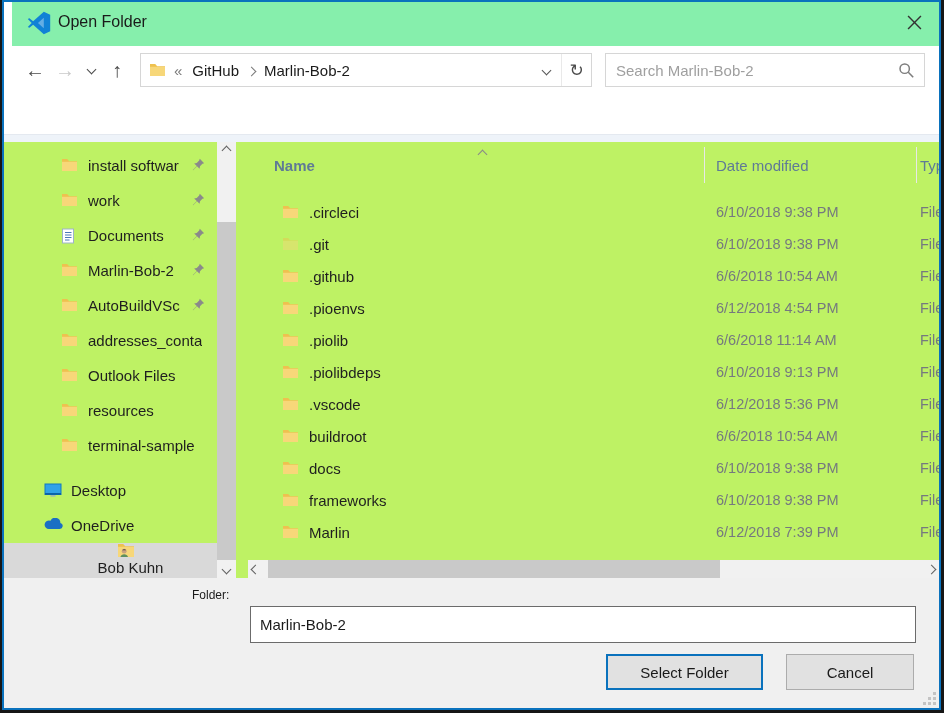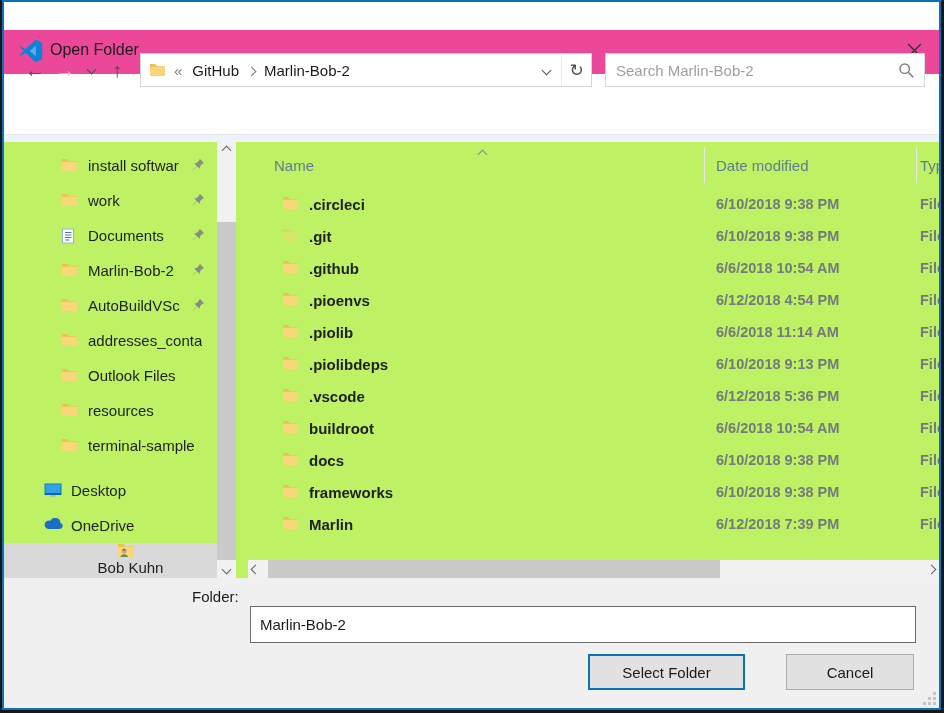--- a/index.html
+++ b/index.html
@@ -3,21 +3,21 @@
 <meta charset="utf-8">
 <style>
   * { margin:0; padding:0; box-sizing:border-box; }
   html,body { width:944px; height:713px; }
   body { font-family:"Liberation Sans", sans-serif; background:#161616; position:relative; overflow:hidden; }
 
   .dialog { position:absolute; left:2px; top:0; width:939px; height:710px;
             border:2px solid #0a72bd; background:#fff; overflow:hidden; }
 
   
-  .titlebar { position:absolute; left:0; top:0; right:0; height:44px; background:#ec4899;margin-top:28px; }
+  .titlebar { position:absolute; left:8px; top:0; right:0; height:44px; background:#86efac; }
   .vs-icon { position:absolute; left:15px; top:9px; width:24px; height:24px; }
   .win-title { position:absolute; left:46px; top:11px; font-size:16px; color:#1a1a1a; }
   .close-btn { position:absolute; right:8px; top:4px; width:34px; height:32px; background:none; border:none;
                display:flex; align-items:center; justify-content:center; cursor:pointer; }
 
   
   .navrow { position:absolute; left:0; top:44px; right:0; height:48px; display:flex; align-items:center; }
   .navbtn { font-size:20px; color:#4a4a4a; width:30px; text-align:center; line-height:1; }
   .navbtn.disabled { color:#c9c9c9; }
   .navbtn.small { width:22px; font-size:10px; }
@@ -74,49 +74,49 @@
   .v-scrollbar { position:absolute; left:213px; top:0; width:19px; height:100%; background:#f1f1f1; }
   .v-scrollbar .arr { position:absolute; left:0; width:19px; height:17px; color:#606060;
                       display:flex; align-items:center; justify-content:center; }
   .v-scrollbar .arr.top { top:0; }
   .v-scrollbar .arr.bot { bottom:0; }
   .v-scrollbar .thumb { position:absolute; left:0; width:19px; top:80px; bottom:18px; background:#c9c9c9; }
 
   .filelist { position:absolute; left:242px; top:0; right:0; height:100%; overflow:hidden; }
   .list-header { position:relative; height:48px; font-size:15px; color:#5f7a96; }
   .list-header .col { position:absolute; top:15px; white-space:nowrap; }
-  .col-name { left:28px; }
+  .col-name { left:28px;font-weight:bold; }
   .col-date { left:470px; }
   .col-type { left:674px; }
   .hdr-sep { position:absolute; top:5px; width:1px; height:36px; background:#e8e8e8; }
   .hdr-sep.s1 { left:458px; } .hdr-sep.s2 { left:670px; }
   .sort-caret { position:absolute; left:233px; top:2px; color:#888; }
 
   .rows { position:absolute; left:0; top:54px; right:0; }
-  .frow { height:32px; display:flex; align-items:flex-start; position:relative; font-size:15px; color:#1f1f1f;font-weight:bold; }
+  .frow { height:32px; display:flex; align-items:center; position:relative; font-size:15px; color:#1f1f1f; }
   .frow .ic { width:17px; height:14px; margin-left:36px; margin-right:10px; flex:0 0 auto; }
   .frow.hidden-item .ic { opacity:.45; }
   .frow .fname { white-space:nowrap; }
   .frow .fdate { position:absolute; left:470px; font-size:14.5px; color:#75797f; white-space:nowrap; }
   .frow .ftype { position:absolute; left:674px; font-size:14.5px; color:#75797f; white-space:nowrap; }
 
   .h-scrollbar { position:absolute; left:2px; right:0; bottom:0; height:18px; background:#f1f1f1; }
   .h-scrollbar .arr { position:absolute; top:0; width:15px; height:18px; color:#606060;
                       display:flex; align-items:center; justify-content:center; }
   .h-scrollbar .arr.l { left:0; } .h-scrollbar .arr.r { right:0; }
   .h-scrollbar .thumb { position:absolute; top:0; left:20px; width:452px; height:18px; background:#c9c9c9; }
 
   
   .footer { position:absolute; left:0; top:576px; right:0; bottom:0; background:#f0f0f0; }
   .folder-row { position:absolute; left:0; top:28px; right:0; display:flex; align-items:center; }
-  .folder-lbl { position:absolute; left:188px; top:10px; font-size:15px; color:#1a1a1a; }
+  .folder-lbl { position:absolute; left:188px; top:10px; font-size:12px; color:#1a1a1a; }
   .folder-input { position:absolute; left:246px; top:0; width:666px; height:37px; background:#fff;
                   border:1px solid #6b6b6b; display:flex; align-items:center; padding-left:9px;
                   font-size:15px; color:#1a1a1a; }
-  .btn-row { position:absolute; top:76px; right:25px; display:flex; gap:41px; }
+  .btn-row { position:absolute; top:76px; right:25px; display:flex; gap:23px; }
   .btn { height:36px; font-family:"Liberation Sans", sans-serif; font-size:15px; color:#1a1a1a;
          background:#e1e1e1; border:1px solid #acacac; cursor:pointer; }
   .btn.primary { width:157px; border:2px solid #0a72bd; }
   .btn.cancel { width:128px; }
   .grip { position:absolute; right:3px; bottom:3px; width:13px; height:13px; }
   .grip i { position:absolute; width:3px; height:3px; background:#c4c4c4; }
 
   svg { display:block; }
 </style>
 </head>

